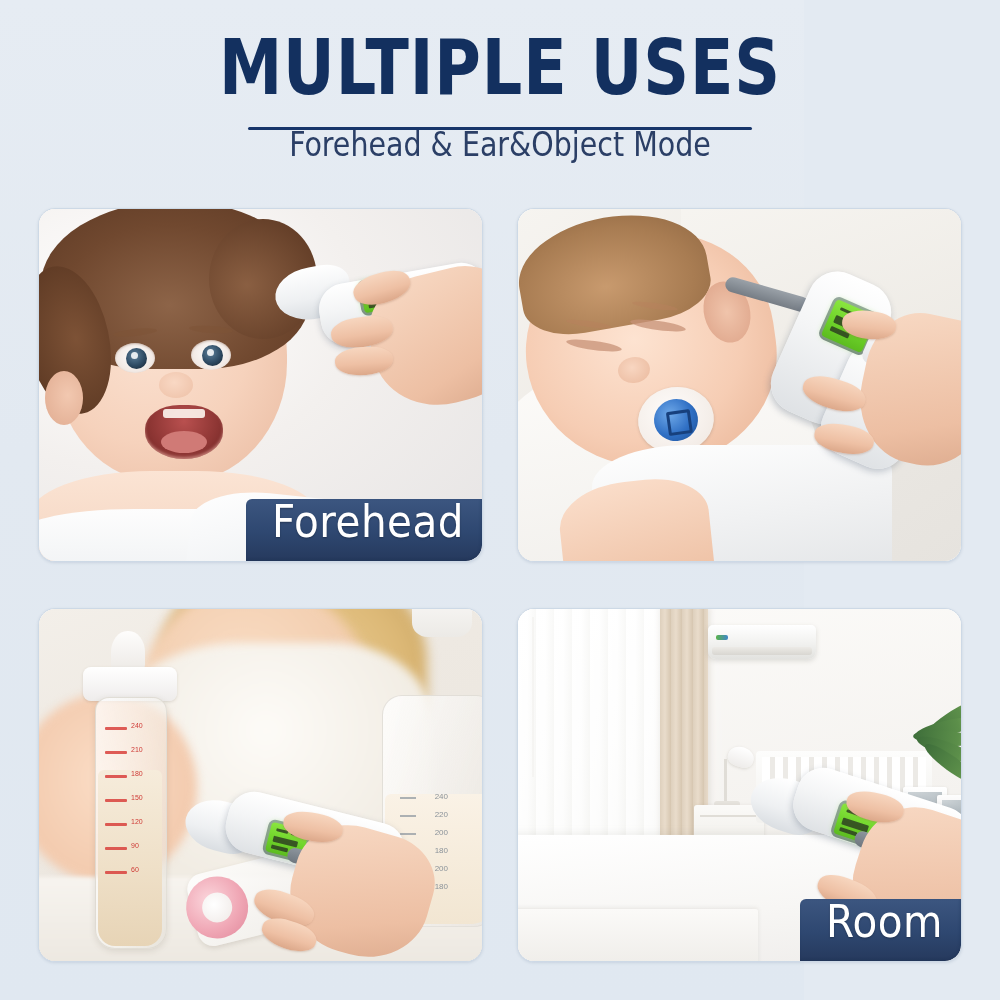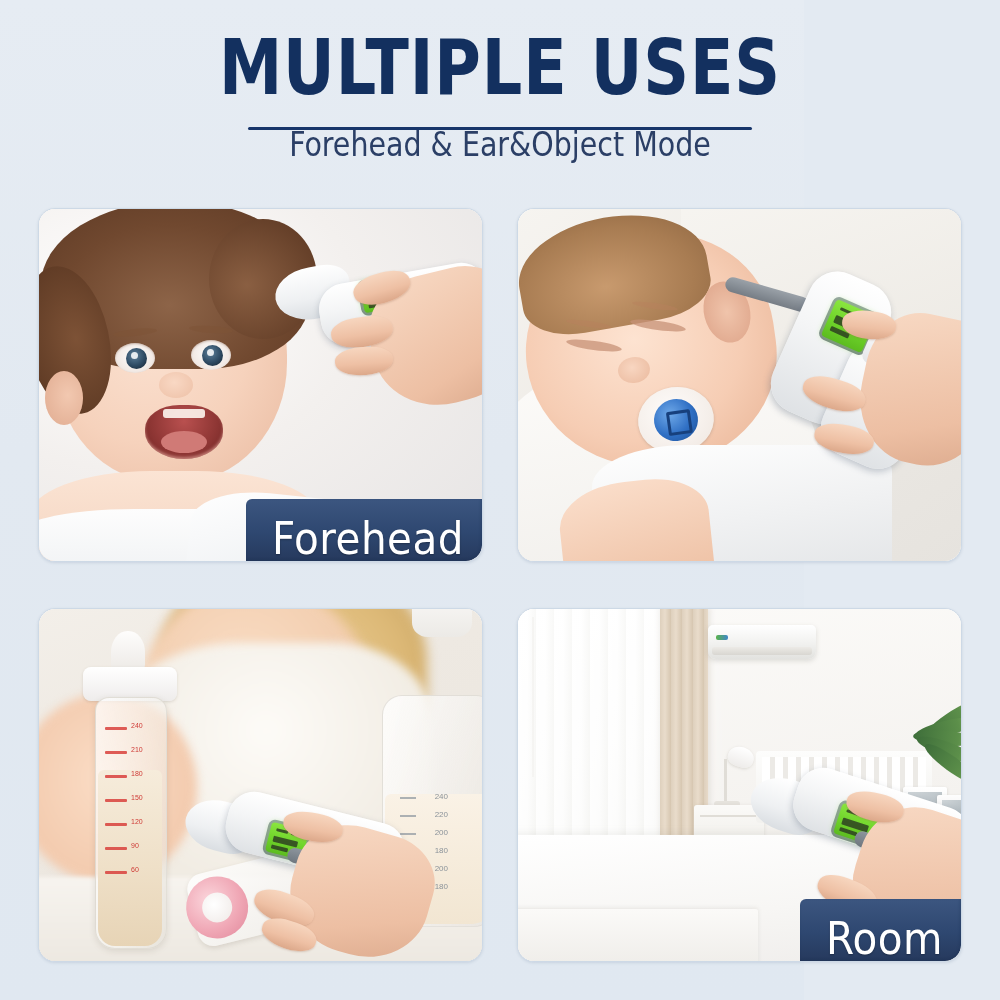--- a/index.html
+++ b/index.html
@@ -36,21 +36,21 @@
     column-gap:34px;row-gap:46px;}
   .panel{position:relative;border-radius:17px;overflow:hidden;
     background:#fff;border:1px solid #cdd9e6;
     box-shadow:0 1px 3px rgba(40,70,110,.13);}
   .scene{position:absolute;inset:0;overflow:hidden;}
 
   
   .badge{position:absolute;right:0;bottom:0;height:62px;
     background:linear-gradient(180deg,#3c5680 0%,#2e4770 55%,#26395d 100%);
     border-top-left-radius:6px;border-bottom-right-radius:16px;
-    display:flex;align-items:flex-end;justify-content:flex-end;
+    display:flex;align-items:flex-start;justify-content:flex-end;
     padding:0 18px 0 26px;box-sizing:border-box;
     box-shadow:-1px -1px 3px rgba(20,40,70,.25) inset;margin-left:20px;}
   .badge span{
     font-family:"Liberation Sans Narrow","DejaVu Sans Condensed","Liberation Sans",sans-serif;
     font-size:45px;line-height:45px;color:#fff;font-weight:normal;
     text-shadow:0 1px 2px rgba(0,0,0,.28);letter-spacing:.5px;}
 
   
   .s1{background:linear-gradient(135deg,#f4f1ee 0%,#eceaea 40%,#e9e9eb 100%);}
   .s1-bg{position:absolute;inset:0;

